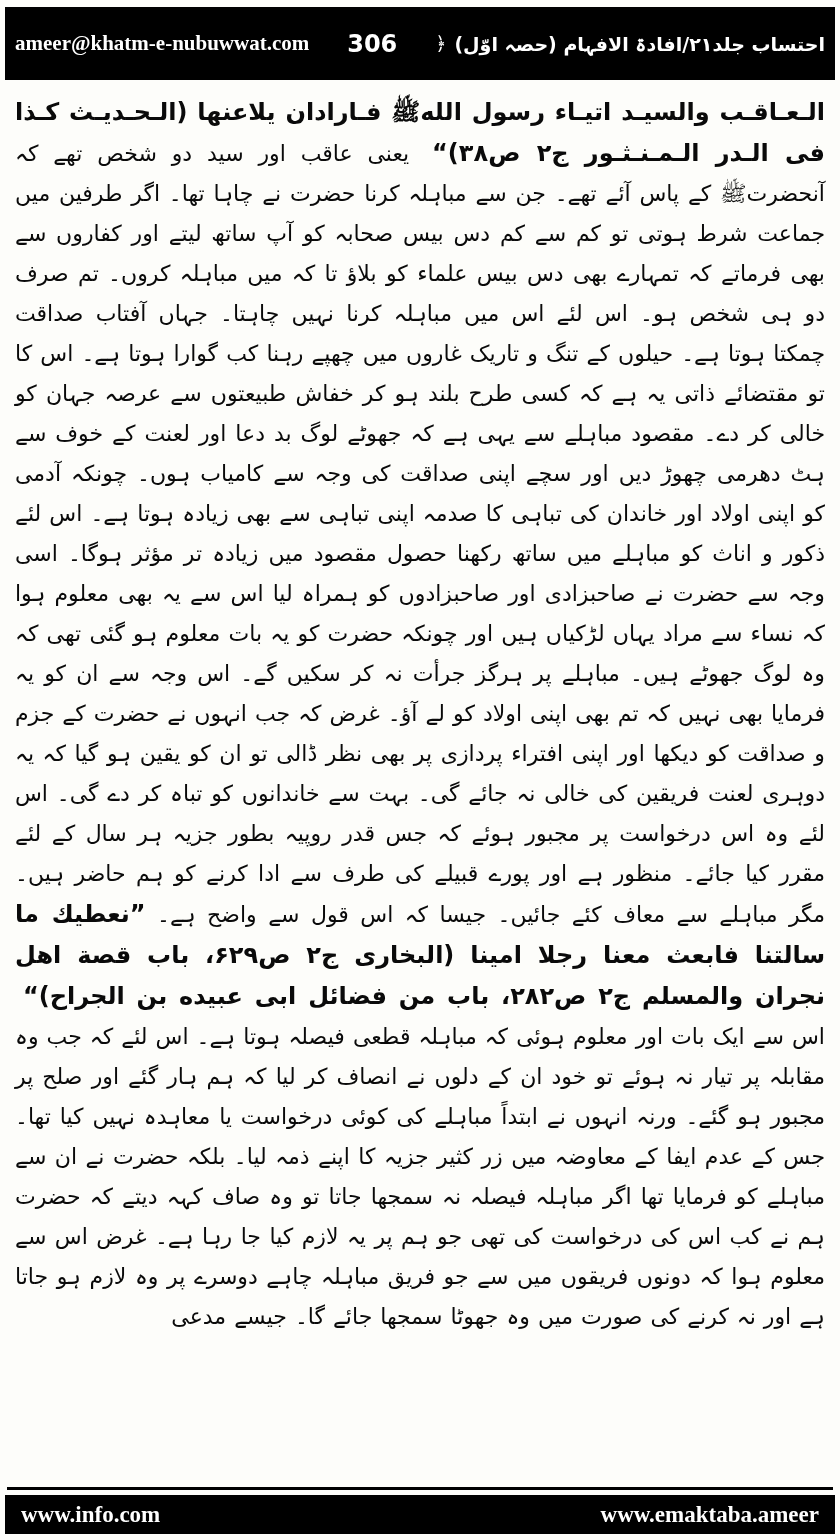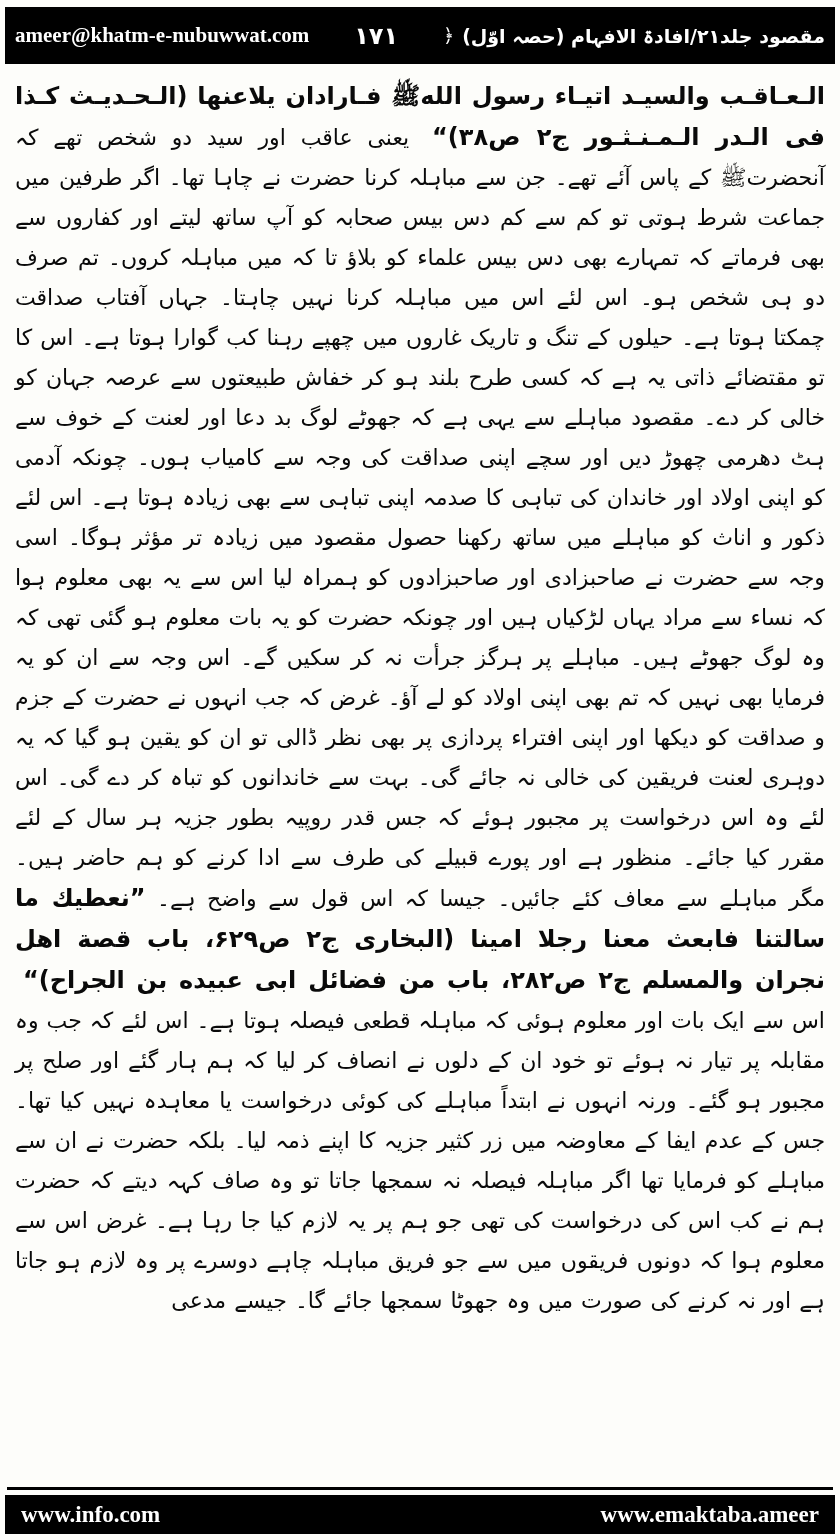--- a/index.html
+++ b/index.html
@@ -14,21 +14,21 @@
     background: #fdfdfa;
     padding: 7px 5px 6px 5px;
     box-sizing: border-box;
   }
   
   .topbar {
     flex: 0 0 auto;
     background: #000000; color: #ffffff;
     height: 41px;
     display: flex; align-items: center; justify-content: space-between;
-    padding: 8px 10px;
+    padding: 16px 10px;
   }
   .email {
     font-family: "Liberation Serif", serif;
     font-weight: bold; font-size: 21px; white-space: nowrap;
   }
   .pagenum {
     font-size: 24px; font-weight: bold; direction: rtl;
   }
   .title-group {
     display: flex; align-items: center; gap: 8px;
@@ -68,24 +68,24 @@
     font-weight: bold; font-size: 23px;
   }
 </style>
 </head>
 <body>
 
 <div class="page">
 
   <header class="topbar">
     <span class="email">ameer@khatm-e-nubuwwat.com</span>
-    <span class="pagenum">١٧١</span>
+    <span class="pagenum">306</span>
     <span class="title-group">
       <span class="ornament">﴿</span>
-      <span class="book-title">مقصود جلد۲۱/افادۃ الافہام (حصہ اوّل)</span>
+      <span class="book-title">احتساب جلد۲۱/افادۃ الافہام (حصہ اوّل)</span>
     </span>
   </header>
 
   <main class="page-body">
     <span class="arabic">الـعـاقـب والسيـد اتيـاء رسول اللهﷺ فـارادان يلاعنها (الـحـديـث كـذا فى الـدر الـمـنـثـور ج۲ ص۳۸)“</span>
     <span class="urdu">یعنی عاقب اور سید دو شخص تھے کہ آنحضرتﷺ کے پاس آئے تھے۔ جن سے مباہلہ کرنا حضرت نے چاہا تھا۔ اگر طرفین میں جماعت شرط ہوتی تو کم سے کم دس بیس صحابہ کو آپ ساتھ لیتے اور کفاروں سے بھی فرماتے کہ تمہارے بھی دس بیس علماء کو بلاؤ تا کہ میں مباہلہ کروں۔ تم صرف دو ہی شخص ہو۔ اس لئے اس میں مباہلہ کرنا نہیں چاہتا۔ جہاں آفتاب صداقت چمکتا ہوتا ہے۔ حیلوں کے تنگ و تاریک غاروں میں چھپے رہنا کب گوارا ہوتا ہے۔ اس کا تو مقتضائے ذاتی یہ ہے کہ کسی طرح بلند ہو کر خفاش طبیعتوں سے عرصہ جہان کو خالی کر دے۔ مقصود مباہلے سے یہی ہے کہ جھوٹے لوگ بد دعا اور لعنت کے خوف سے ہٹ دھرمی چھوڑ دیں اور سچے اپنی صداقت کی وجہ سے کامیاب ہوں۔ چونکہ آدمی کو اپنی اولاد اور خاندان کی تباہی کا صدمہ اپنی تباہی سے بھی زیادہ ہوتا ہے۔ اس لئے ذکور و اناث کو مباہلے میں ساتھ رکھنا حصول مقصود میں زیادہ تر مؤثر ہوگا۔ اسی وجہ سے حضرت نے صاحبزادی اور صاحبزادوں کو ہمراہ لیا اس سے یہ بھی معلوم ہوا کہ نساء سے مراد یہاں لڑکیاں ہیں اور چونکہ حضرت کو یہ بات معلوم ہو گئی تھی کہ وہ لوگ جھوٹے ہیں۔ مباہلے پر ہرگز جرأت نہ کر سکیں گے۔ اس وجہ سے ان کو یہ فرمایا بھی نہیں کہ تم بھی اپنی اولاد کو لے آؤ۔ غرض کہ جب انہوں نے حضرت کے جزم و صداقت کو دیکھا اور اپنی افتراء پردازی پر بھی نظر ڈالی تو ان کو یقین ہو گیا کہ یہ دوہری لعنت فریقین کی خالی نہ جائے گی۔ بہت سے خاندانوں کو تباہ کر دے گی۔ اس لئے وہ اس درخواست پر مجبور ہوئے کہ جس قدر روپیہ بطور جزیہ ہر سال کے لئے مقرر کیا جائے۔ منظور ہے اور پورے قبیلے کی طرف سے ادا کرنے کو ہم حاضر ہیں۔ مگر مباہلے سے معاف کئے جائیں۔ جیسا کہ اس قول سے واضح ہے۔</span>
     <span class="arabic">”نعطيك ما سالتنا فابعث معنا رجلا امينا (البخارى ج۲ ص۶۲۹، باب قصة اهل نجران والمسلم ج۲ ص۲۸۲، باب من فضائل ابى عبيده بن الجراح)“</span>
     <span class="urdu">اس سے ایک بات اور معلوم ہوئی کہ مباہلہ قطعی فیصلہ ہوتا ہے۔ اس لئے کہ جب وہ مقابلہ پر تیار نہ ہوئے تو خود ان کے دلوں نے انصاف کر لیا کہ ہم ہار گئے اور صلح پر مجبور ہو گئے۔ ورنہ انہوں نے ابتداً مباہلے کی کوئی درخواست یا معاہدہ نہیں کیا تھا۔ جس کے عدم ایفا کے معاوضہ میں زر کثیر جزیہ کا اپنے ذمہ لیا۔ بلکہ حضرت نے ان سے مباہلے کو فرمایا تھا اگر مباہلہ فیصلہ نہ سمجھا جاتا تو وہ صاف کہہ دیتے کہ حضرت ہم نے کب اس کی درخواست کی تھی جو ہم پر یہ لازم کیا جا رہا ہے۔ غرض اس سے معلوم ہوا کہ دونوں فریقوں میں سے جو فریق مباہلہ چاہے دوسرے پر وہ لازم ہو جاتا ہے اور نہ کرنے کی صورت میں وہ جھوٹا سمجھا جائے گا۔ جیسے مدعی</span>
   </main>
 

